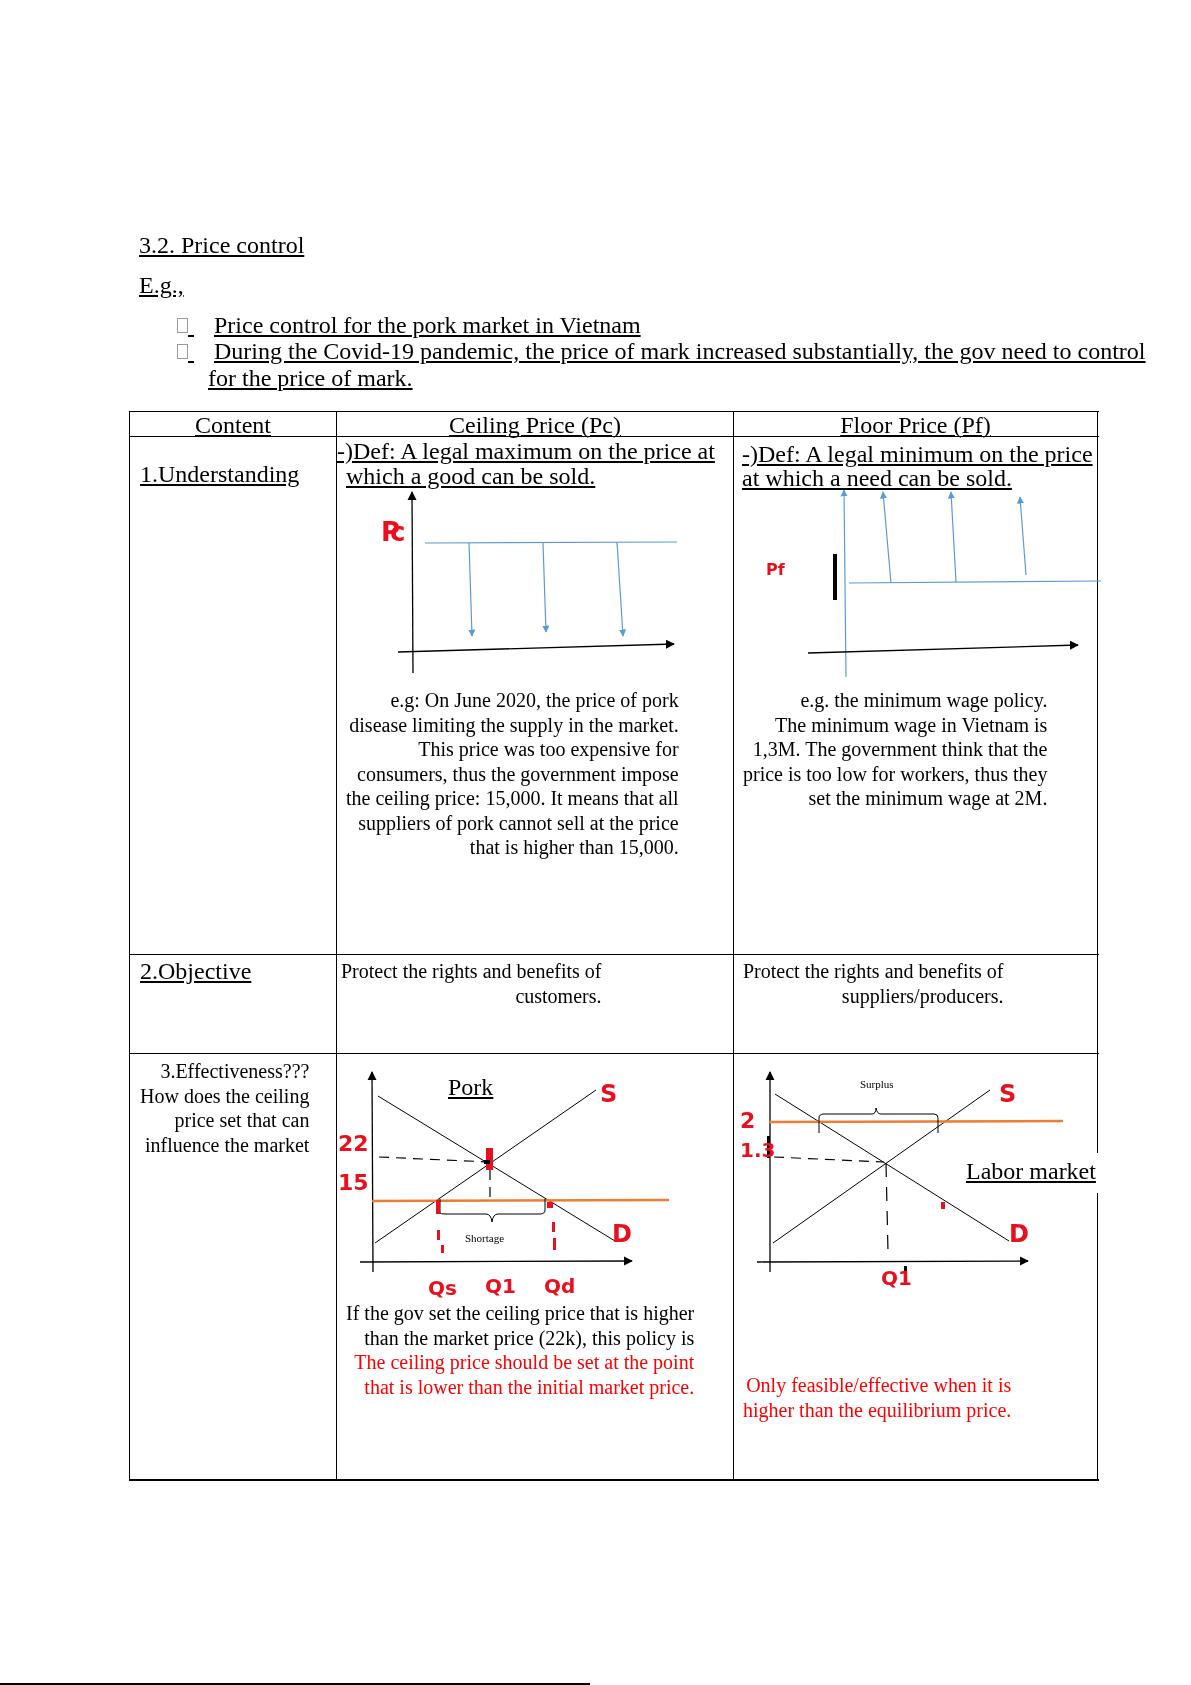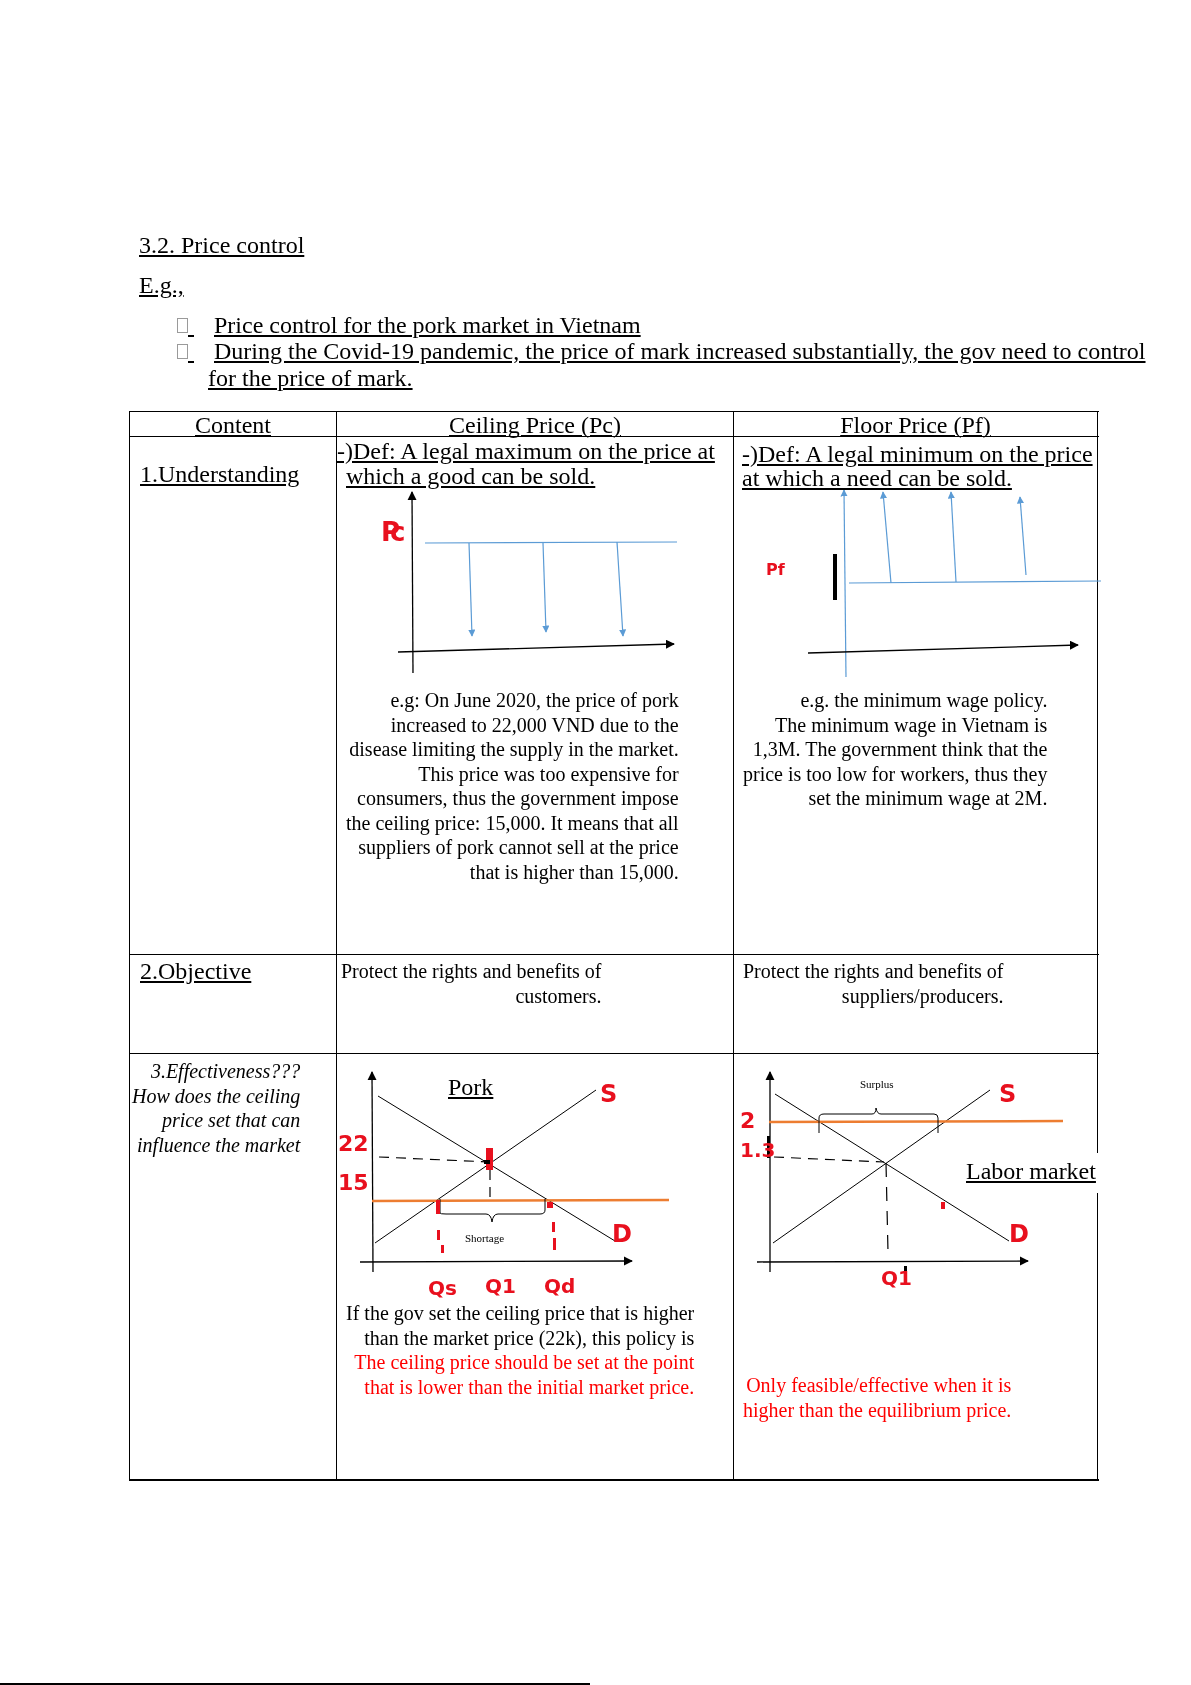--- a/index.html
+++ b/index.html
@@ -108,21 +108,20 @@
 </svg>
 
 <div class="hand" style="left:381px; top:519px; font-size:26px; letter-spacing:-10px;">Pc</div>
 <div class="hand" style="left:766px; top:554px; font-size:16px; line-height:31px; width:20px; word-break:break-all;">Pf</div>
 
 <div class="abs txt" style="left:742px; top:442px;">-)Def:  A legal minimum on the price</div>
 <div class="abs txt" style="left:742px; top:466px;">at which a need can be sold.</div>
 
 <div class="abs cell-txt" style="left:346px; top:688px;">
   <div>e.g: On June 2020, the price of pork</div>
-  <div>increased to 22,000 VND due to the</div>
   <div>disease limiting the supply in the market.</div>
   <div>This price was too expensive for</div>
   <div>consumers, thus the government impose</div>
   <div>the ceiling price: 15,000. It means that all</div>
   <div>suppliers of pork cannot sell at the price</div>
   <div>that is higher than 15,000.</div>
 </div>
 
 <div class="abs cell-txt" style="left:743px; top:688px;">
   <div>e.g. the minimum wage policy.</div>
@@ -135,21 +134,21 @@
 <div class="abs txt" style="left:140px; top:959px;">2.Objective</div>
 <div class="abs cell-txt" style="left:341px; top:959px;">
   <div>Protect the rights and benefits of</div>
   <div style="padding-left:5px;">customers.</div>
 </div>
 <div class="abs cell-txt" style="left:743px; top:959px;">
   <div>Protect the rights and benefits of</div>
   <div>suppliers/producers.</div>
 </div>
 
-<div class="abs cell-txt" style="left:132px; top:1059px;font-style:italic;">
+<div class="abs cell-txt" style="left:140px; top:1059px;">
   <div>3.Effectiveness???</div>
   <div>How does the ceiling</div>
   <div>price set that can</div>
   <div>influence the market</div>
 </div>
 
 <div class="abs txt" style="left:448px; top:1075px;">Pork</div>
 <div class="hand" style="left:338px; top:1133px; font-size:22px;">22</div>
 <div class="hand" style="left:338px; top:1172px; font-size:22px;">15</div>
 <div class="hand" style="left:600px; top:1082px; font-size:24px;">S</div>

